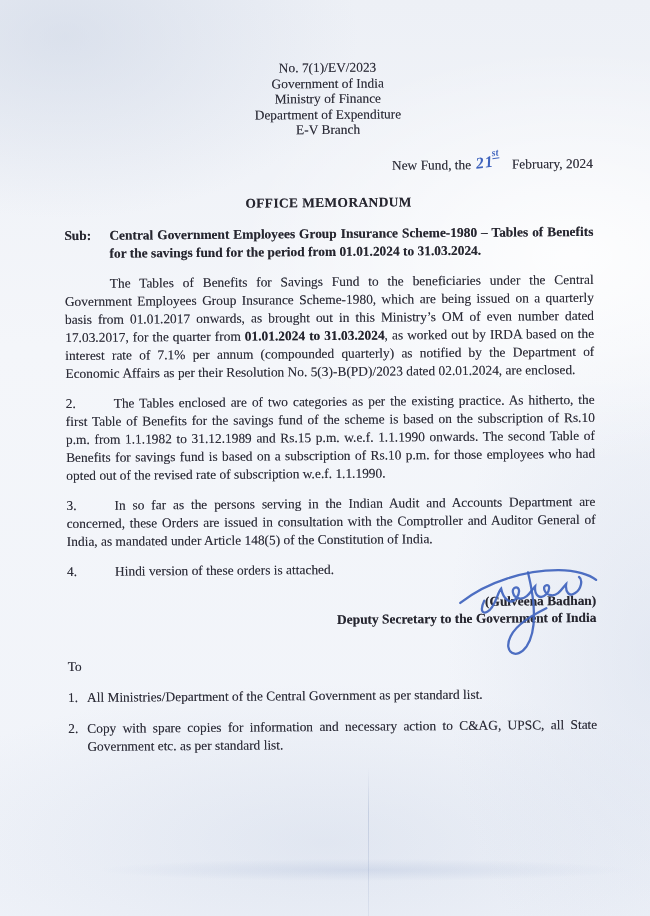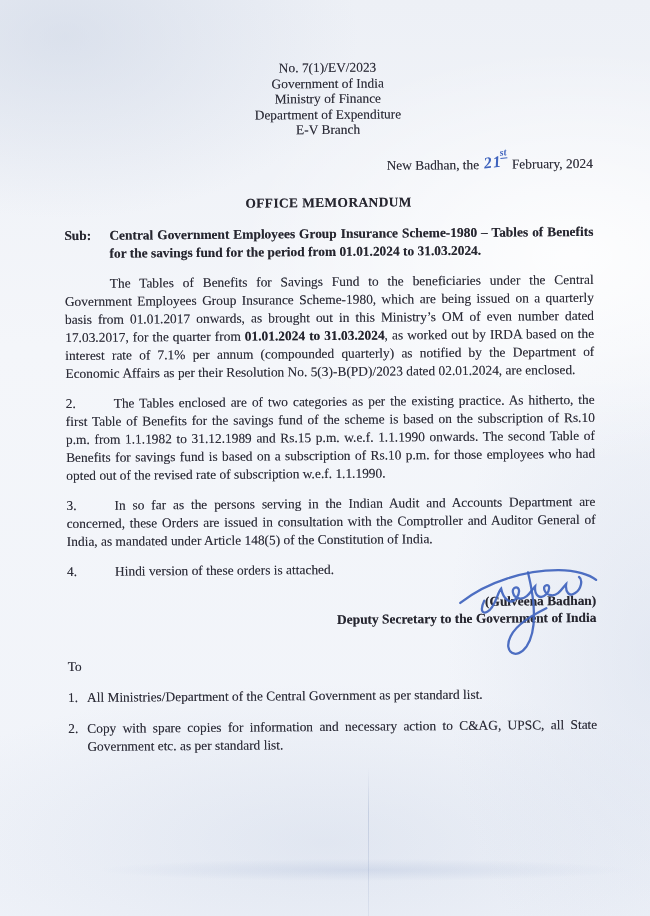--- a/index.html
+++ b/index.html
@@ -39,21 +39,21 @@
   .date-line { text-align: right; margin-top: 14px; white-space: nowrap; }
   .hand-day {
     display: inline-block; color: #3f63bd; font-style: italic; font-weight: 700;
     font-size: 16px; transform: rotate(-7deg) translateY(-2px);
     margin: 0 1px 0 5px; text-shadow: none; letter-spacing: 1px;
   }
   .hand-day sup {
     font-size: 10px; letter-spacing: 0; border-bottom: 1.3px solid #3f63bd;
     position: relative; top: -4px; left: -1px;
   }
-  .date-rest { margin-left: 2px; }
+  .date-rest { margin-left: 10px; }
 
   .heading { text-align: center; font-weight: 700; margin-top: 19px; letter-spacing: 0.4px; color: #26262f; }
 
   .subject { display: flex; margin-top: 13px; font-weight: 700; color: #26262f; }
   .subject-label { flex: none; width: 45px; }
   .subject-text { text-align: justify; }
 
   .para { text-align: justify; margin: 12px 0 0 0; }
   .para-first { text-indent: 45px; }
   .para b { font-weight: 700; color: #23232c; }
@@ -78,21 +78,21 @@
 
   <div class="content">
 
     <div class="center hdr-line">No. 7(1)/EV/2023</div>
     <div class="center hdr-line">Government of India</div>
     <div class="center hdr-line">Ministry of Finance</div>
     <div class="center hdr-line">Department of Expenditure</div>
     <div class="center hdr-line">E-V Branch</div>
 
     <div class="date-line">
-      <span>New Badhan, the</span><span class="hand-day"><span>21</span><sup>st</sup></span><span class="date-rest">February, 2024</span>
+      <span>New Fund, the</span><span class="hand-day"><span>21</span><sup>st</sup></span><span class="date-rest">February, 2024</span>
     </div>
 
     <div class="heading">OFFICE MEMORANDUM</div>
 
     <div class="subject">
       <span class="subject-label">Sub:</span>
       <span class="subject-text">Central Government Employees Group Insurance Scheme-1980 – Tables of Benefits for the savings fund for the period from 01.01.2024 to 31.03.2024.</span>
     </div>
 
     <p class="para para-first"><span>The Tables of Benefits for Savings Fund to the beneficiaries under the Central Government Employees Group Insurance Scheme-1980, which are being issued on a quarterly basis from 01.01.2017 onwards, as brought out in this Ministry’s OM of even number dated 17.03.2017, for the quarter from </span><b>01.01.2024 to 31.03.2024</b><span>, as worked out by IRDA based on the interest rate of 7.1% per annum (compounded quarterly) as notified by the Department of Economic Affairs as per their Resolution No. 5(3)-B(PD)/2023 dated 02.01.2024, are enclosed.</span></p>

